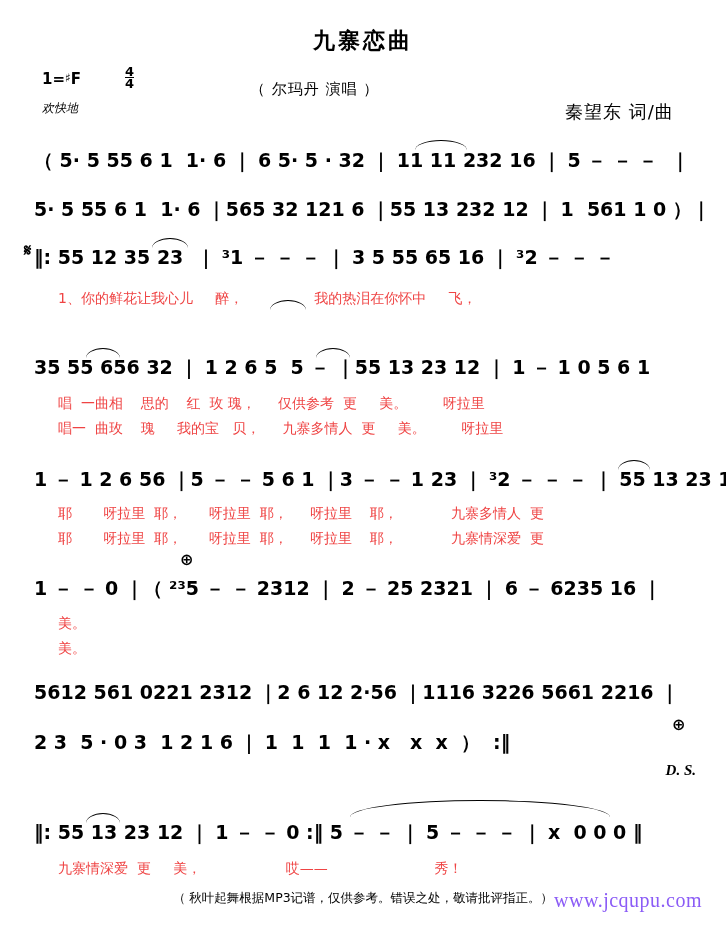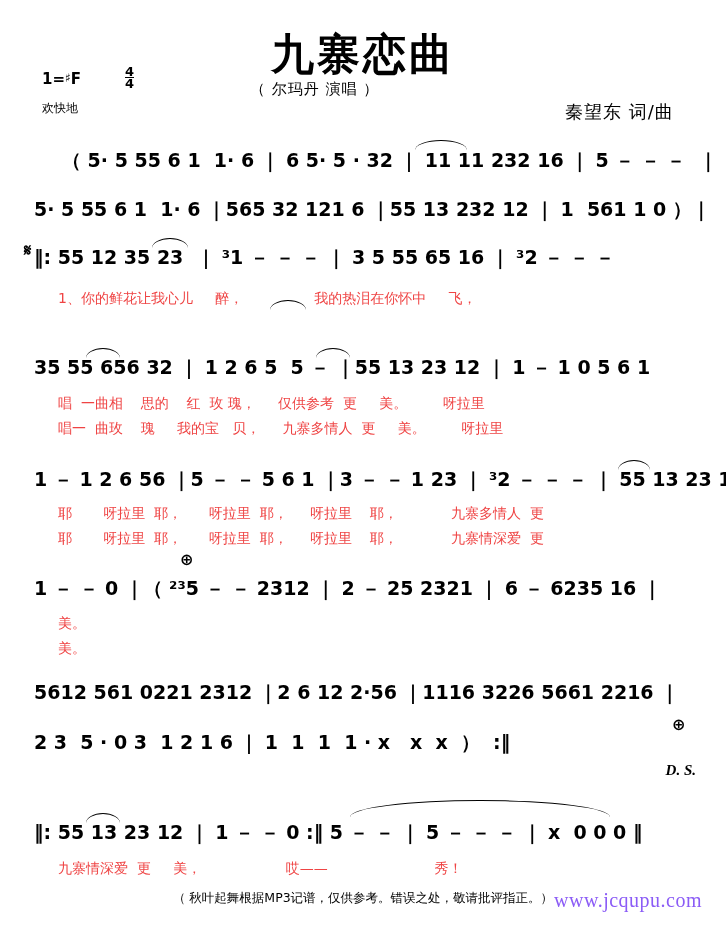--- a/index.html
+++ b/index.html
@@ -12,21 +12,21 @@
     overflow:hidden;
   }
   .page{position:relative;width:726px;height:928px;}
 
   
   .title{
     position:absolute;left:0;right:0;top:26px;
     text-align:center;
     font-family:"DejaVu Sans", sans-serif;
     font-weight:bold;
-    font-size:43px;
+    font-size:22px;
     letter-spacing:3px;
   }
   .key-sig{
     position:absolute;left:42px;top:70px;
     font-family:"DejaVu Sans", sans-serif;
     font-size:15px;
     font-weight:bold;
   }
   .key-sig .sharp{font-size:12px;vertical-align:2px;}
   .meter{
@@ -36,20 +36,21 @@
     font-weight:bold;
     text-align:center;
     line-height:11px;
   }
   .meter .num{display:block;}
   .meter .den{display:block;border-top:1.5px solid #000;}
   .tempo{
     position:absolute;left:42px;top:100px;
     font-family:"DejaVu Sans", sans-serif;
     font-size:12px;
+    font-style:italic;
   }
   .singer{
     position:absolute;left:250px;top:80px;
     font-family:"DejaVu Sans", sans-serif;
     font-size:15px;
     letter-spacing:1px;
   }
   .composer{
     position:absolute;left:565px;top:100px;
     font-family:"DejaVu Sans", sans-serif;
@@ -132,21 +133,21 @@
 
   <div class="meter">
     <span class="num">4</span>
     <span class="den">4</span>
   </div>
 
   <div class="tempo">欢快地</div>
   <div class="singer">（ 尔玛丹 演唱 ）</div>
   <div class="composer">秦望东 词/曲</div>
 
-  <div class="sysline" style="top:148px;margin-left:28px;">（ 5· 5 55 6 1  1· 6 ｜ 6 5· 5 · 32 ｜ 11 11 232 16 ｜ 5 － － －  ｜</div>
+  <div class="sysline" style="top:148px;">（ 5· 5 55 6 1  1· 6 ｜ 6 5· 5 · 32 ｜ 11 11 232 16 ｜ 5 － － －  ｜</div>
   <div class="tie" style="left:415px;top:140px;width:52px;"></div>
 
   <div class="sysline" style="top:197px;">5· 5 55 6 1  1· 6 ｜565 32 121 6 ｜55 13 232 12 ｜ 1  561 1 0 ）｜</div>
 
   <div class="mark segno" style="left:24px;top:240px;">𝄋</div>
   <div class="sysline" style="top:245px;">‖: 55 12 35 23  ｜ ³1 － － － ｜ 3 5 55 65 16 ｜ ³2 － － －</div>
   <div class="tie" style="left:152px;top:238px;width:36px;"></div>
 
   <div class="lyric" style="top:290px;">1、你的鲜花让我心儿     醉，                我的热泪在你怀中     飞，</div>
   <div class="tie" style="left:270px;top:300px;width:36px;"></div>

